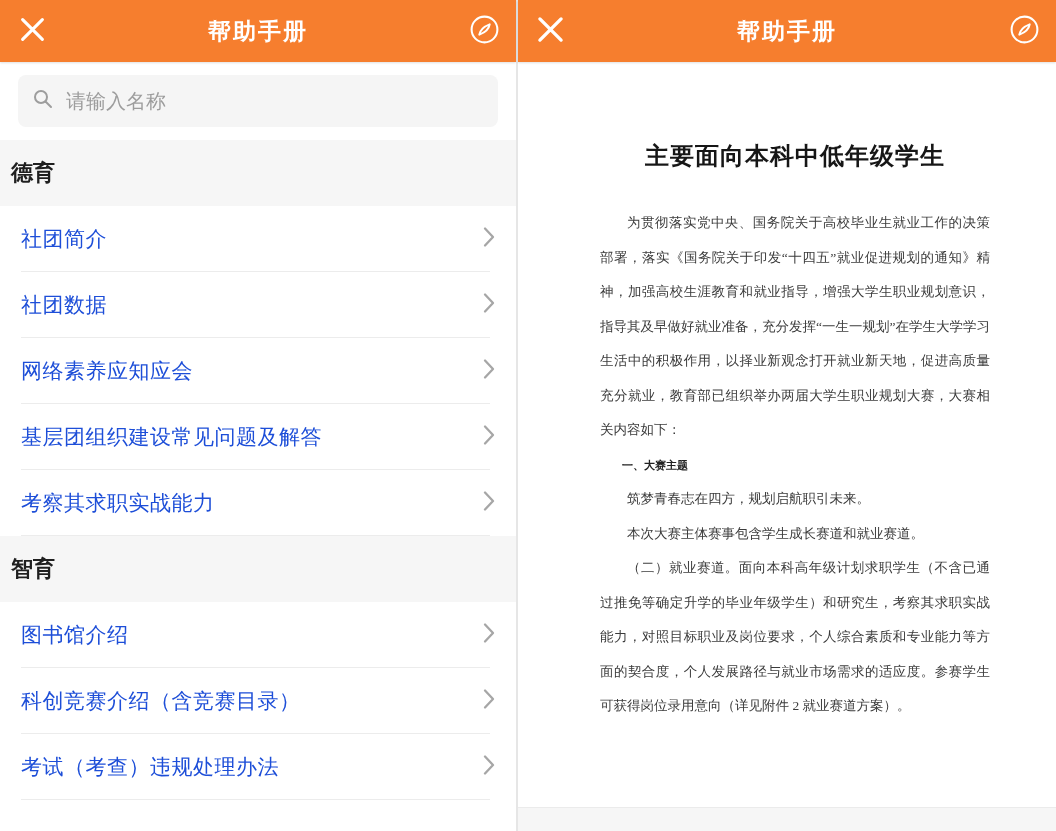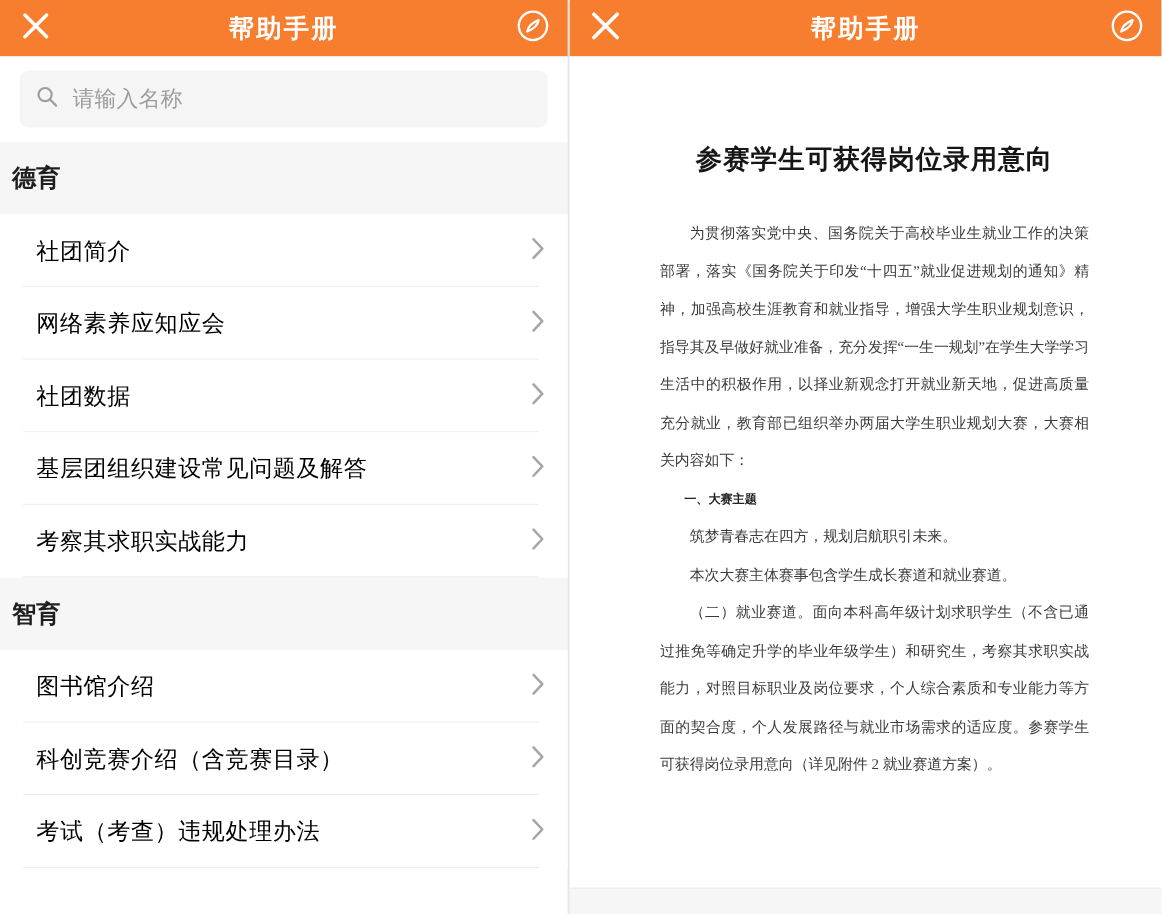--- a/index.html
+++ b/index.html
@@ -1,20 +1,20 @@
 <!DOCTYPE html>
 <html><head>
 <meta charset="utf-8">
 <style>
   html,body{margin:0;padding:0;background:#ffffff;}
   body{width:1056px;height:831px;overflow:hidden;font-family:"Liberation Sans",sans-serif;}
   .app{display:flex;width:1056px;height:831px;background:#fff;}
 
   
-  .appbar{position:relative;height:51px;background:#F67E2E;display:flex;align-items:center;
+  .appbar{position:relative;height:62px;background:#F67E2E;display:flex;align-items:center;
           justify-content:space-between;padding:0 14px;flex:0 0 auto;box-shadow:0 1px 2px rgba(0,0,0,.12);}
   .appbar .bar-title{position:absolute;left:50%;top:50%;transform:translate(-50%,-50%);
           color:#fff;font-size:23px;font-weight:bold;letter-spacing:2px;white-space:nowrap;}
   .icon-btn{width:36px;height:36px;display:flex;align-items:center;justify-content:center;cursor:pointer;}
 
   
   .screen-left{width:516px;flex:0 0 auto;display:flex;flex-direction:column;background:#fff;}
   .vdivider{width:2px;background:#e6e6e6;flex:0 0 auto;}
 
   .search-wrap{height:78px;display:flex;align-items:center;padding:0 18px;background:#fff;flex:0 0 auto;}
@@ -22,21 +22,21 @@
               gap:11px;padding:0 15px;}
   .search-box input{flex:1;border:none;outline:none;background:transparent;font-size:20px;color:#333;
               font-family:"Liberation Sans",sans-serif;}
   .search-box input::placeholder{color:#9d9d9d;}
 
   .section-band{height:66px;background:#f6f6f6;display:flex;align-items:center;padding:0 11px;
               font-size:22px;font-weight:bold;color:#1f1f1f;flex:0 0 auto;}
   .row{position:relative;height:66px;display:flex;align-items:center;justify-content:space-between;
               padding:0 21px;background:#fff;cursor:pointer;flex:0 0 auto;}
   .row::after{content:"";position:absolute;left:21px;right:26px;bottom:0;height:1px;background:#ececec;}
-  .row-label{font-size:21px;color:#000000;letter-spacing:.5px;margin-left:12px;}
+  .row-label{font-size:21px;color:#1d4ed8;letter-spacing:.5px;}
 
   
   .screen-right{flex:1;display:flex;flex-direction:column;background:#fff;min-width:0;}
   .page{flex:1;background:#fff;padding:78px 66px 0 82px;overflow:hidden;}
   .doc-title{font-family:"Liberation Serif","DejaVu Serif",serif;font-size:24px;font-weight:bold;
              color:#161616;text-align:center;letter-spacing:1px;margin:0 0 34px 0;}
   .doc{font-family:"Liberation Serif","DejaVu Serif",serif;font-size:13.5px;line-height:34.5px;
        color:#3b3b3b;text-align:justify;}
   .doc .p{text-indent:2em;margin:0;}
   .doc .h{text-indent:2em;margin:0;font-weight:bold;color:#222;
@@ -85,27 +85,27 @@
       <span>德育</span>
     </div>
 
     <div class="row">
       <span class="row-label">社团简介</span>
       <span><svg width="12" height="22" viewBox="0 0 12 22">
             <polyline points="2,2.5 10,11 2,19.5" fill="none" stroke="#a6a6a6" stroke-width="2.3" stroke-linecap="round" stroke-linejoin="round"></polyline>
           </svg></span>
     </div>
     <div class="row">
-      <span class="row-label">网络素养应知应会</span>
+      <span class="row-label">社团数据</span>
       <span><svg width="12" height="22" viewBox="0 0 12 22">
             <polyline points="2,2.5 10,11 2,19.5" fill="none" stroke="#a6a6a6" stroke-width="2.3" stroke-linecap="round" stroke-linejoin="round"></polyline>
           </svg></span>
     </div>
     <div class="row">
-      <span class="row-label">社团数据</span>
+      <span class="row-label">网络素养应知应会</span>
       <span><svg width="12" height="22" viewBox="0 0 12 22">
             <polyline points="2,2.5 10,11 2,19.5" fill="none" stroke="#a6a6a6" stroke-width="2.3" stroke-linecap="round" stroke-linejoin="round"></polyline>
           </svg></span>
     </div>
     <div class="row">
       <span class="row-label">基层团组织建设常见问题及解答</span>
       <span><svg width="12" height="22" viewBox="0 0 12 22">
             <polyline points="2,2.5 10,11 2,19.5" fill="none" stroke="#a6a6a6" stroke-width="2.3" stroke-linecap="round" stroke-linejoin="round"></polyline>
           </svg></span>
     </div>
@@ -158,21 +158,21 @@
         <span>
           <svg width="33" height="33" viewBox="0 0 32 32">
             <circle cx="16" cy="16" r="12.5" fill="none" stroke="#ffffff" stroke-width="2"></circle>
             <path d="M11 21 Q12 14.5 21 11 Q20 17.5 11 21 Z" fill="none" stroke="#ffffff" stroke-width="2" stroke-linejoin="round"></path>
           </svg>
         </span>
       </div>
     </div>
 
     <div class="page">
-      <h1 class="doc-title">参赛学生可获得岗位录用意向</h1>
+      <h1 class="doc-title">主要面向本科中低年级学生</h1>
       <div class="doc">
         <p class="p">为贯彻落实党中央、国务院关于高校毕业生就业工作的决策部署，落实《国务院关于印发“十四五”就业促进规划的通知》精神，加强高校生涯教育和就业指导，增强大学生职业规划意识，指导其及早做好就业准备，充分发挥“一生一规划”在学生大学学习生活中的积极作用，以择业新观念打开就业新天地，促进高质量充分就业，教育部已组织举办两届大学生职业规划大赛，大赛相关内容如下：</p>
         <p class="h">一、大赛主题</p>
         <p class="p">筑梦青春志在四方，规划启航职引未来。</p>
         <p class="p">本次大赛主体赛事包含学生成长赛道和就业赛道。</p>
         <p class="p">（二）就业赛道。面向本科高年级计划求职学生（不含已通过推免等确定升学的毕业年级学生）和研究生，考察其求职实战能力，对照目标职业及岗位要求，个人综合素质和专业能力等方面的契合度，个人发展路径与就业市场需求的适应度。参赛学生可获得岗位录用意向（详见附件 2 就业赛道方案）。</p>
 
       </div>
     </div>
     <div class="page-bottom"></div>

